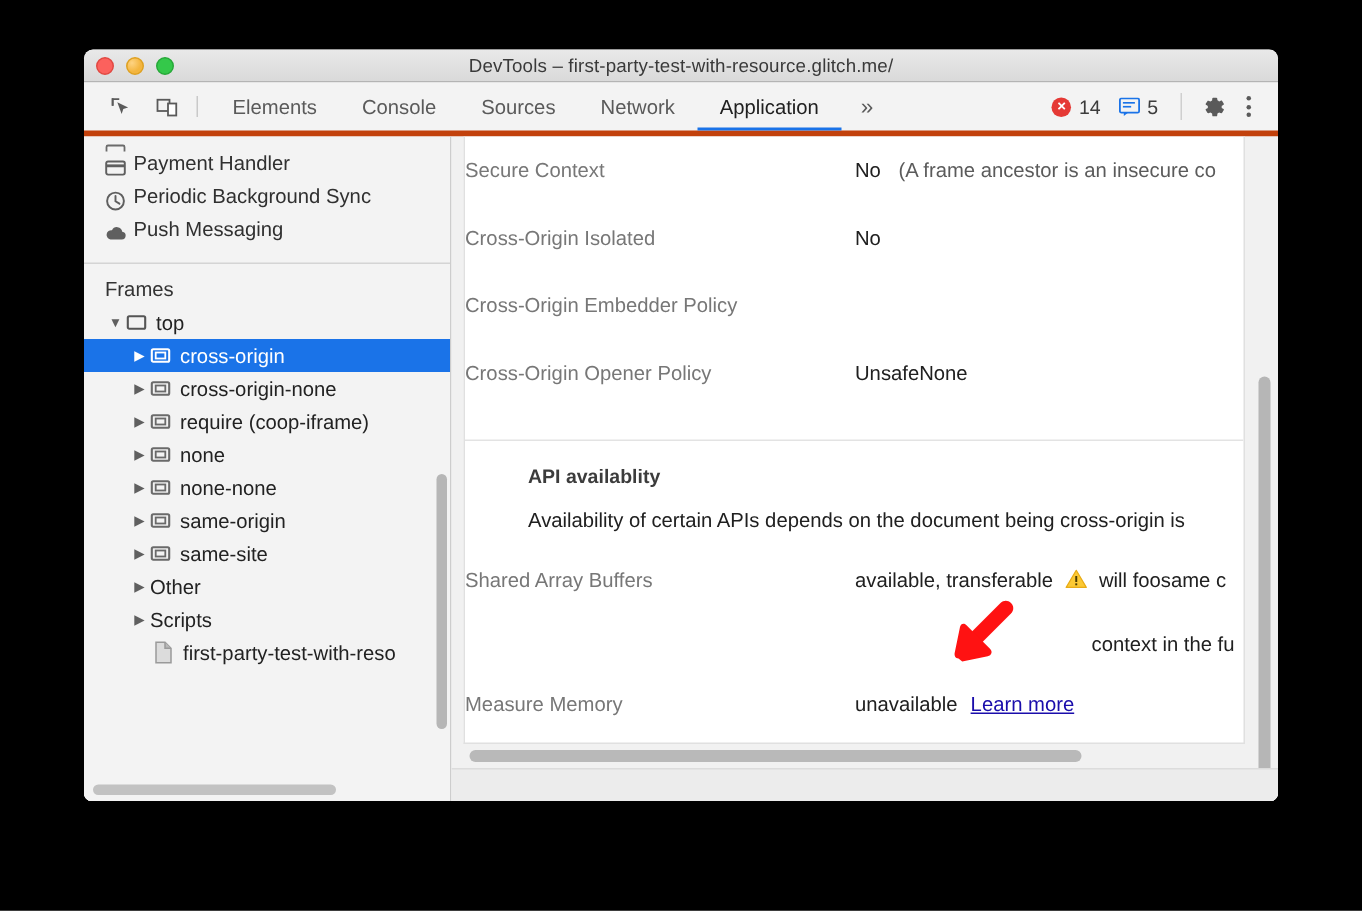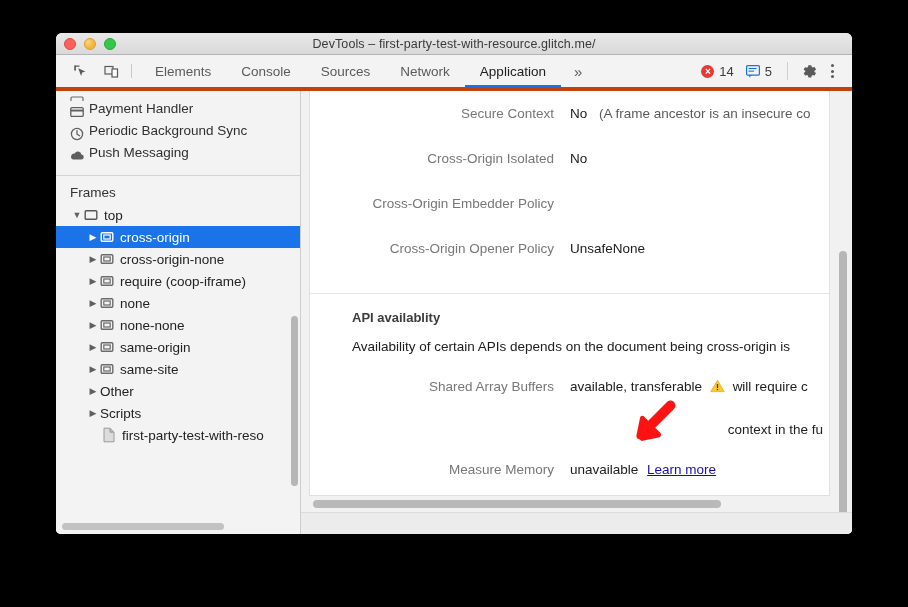--- a/index.html
+++ b/index.html
@@ -167,21 +167,20 @@
   }
   .kv {
     display: flex;
     align-items: baseline;
     padding: 0;
     height: 45px;
   }
   .kv .k {
     width: 260px;
     flex: 0 0 260px;
-    text-align: right;
     font-size: 13.5px;
     color: #777;
     padding-right: 16px;
     line-height: 45px;
     white-space: nowrap;
   }
   .kv .v {
     font-size: 13.5px;
     color: #202020;
     line-height: 45px;
@@ -509,21 +508,21 @@
             <div class="k">Shared Array Buffers</div>
             <div class="v">
               <span>available, transferable</span>
               <span class="warn-tri">
                 <svg width="15" height="14" viewBox="0 0 15 14">
                   <path d="M7.5 1.2 L14.2 12.6 H0.8 Z" fill="#fcc934" stroke="#e8ab16" stroke-width="0.8" stroke-linejoin="round"></path>
                   <rect x="6.85" y="5" width="1.3" height="4" fill="#4a3b00"></rect>
                   <rect x="6.85" y="9.9" width="1.3" height="1.3" fill="#4a3b00"></rect>
                 </svg>
               </span>
-              <span>will require c</span>
+              <span>will foosame c</span>
             </div>
           </div>
 
           <div class="cont-line">context in the fu</div>
 
           <div class="kv" style="height:38px">
             <div class="k" style="line-height:38px">Measure Memory</div>
             <div class="v" style="line-height:38px">
               <span>unavailable</span>
               <span class="learn-link" style="margin-left:5px">Learn more</span>

